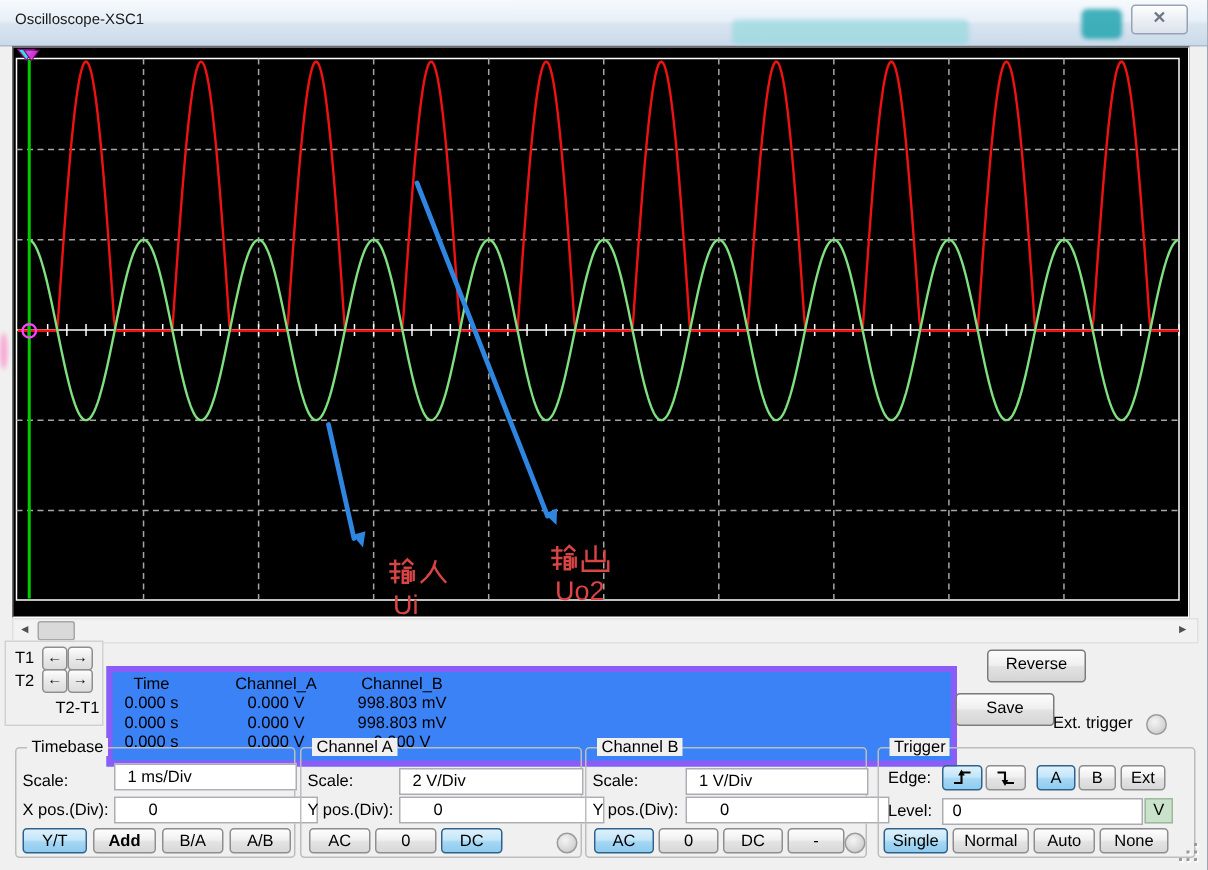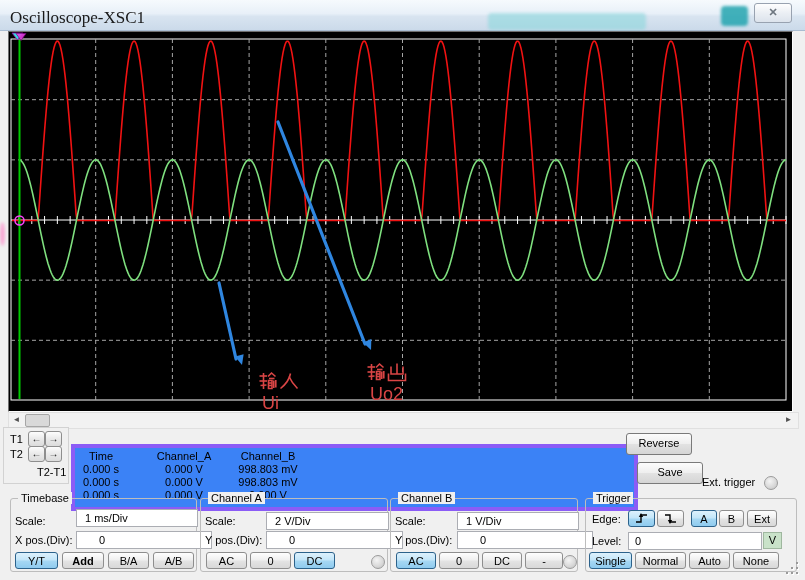--- a/index.html
+++ b/index.html
@@ -3,21 +3,21 @@
 <meta charset="utf-8">
 <style>
   html,body{margin:0;padding:0;background:#CDD9E4;}
   #win{position:relative;width:805px;height:580px;background:#F0F0F0;
        font-family:"Liberation Sans",sans-serif;font-size:11px;color:#000;
        outline:1px solid #68788A;overflow:hidden;}
   
   #titlebar{position:absolute;left:0;top:0;width:805px;height:30px;
     background:linear-gradient(#F6FAFD,#E8F0F8 45%,#D8E4F0 55%,#CBDAEA);
     border-bottom:1px solid #A9BCD1;}
-  #title{position:absolute;left:10px;top:8px;font-size:17px;color:#1a1a1a;font-family:Liberation Serif, serif;}
+  #title{position:absolute;left:10px;top:8px;font-size:10px;color:#1a1a1a;}
   .teal-blob{position:absolute;border-radius:4px;filter:blur(1.5px);}
   #close-btn{position:absolute;left:754px;top:3px;width:36px;height:18px;
     background:linear-gradient(#FEFEFE,#EBEFF4 50%,#DCE3EC);
     border:1px solid #98A2B0;border-radius:3px;text-align:center;
     line-height:17px;font-size:11px;font-weight:bold;color:#6E7780;}
   
   #scope-bg{position:absolute;left:8px;top:31px;width:783px;height:379px;background:#000;
     border-top:1px solid #6F6F6F;border-left:1px solid #6F6F6F;
     border-right:1px solid #FDFDFD;border-bottom:1px solid #FDFDFD;}
   #overlay{position:absolute;left:0;top:0;width:805px;height:580px;pointer-events:none;}
@@ -101,21 +101,21 @@
       <span class="ro" style="left: 109px; top: 15px;">0.000 V</span>
       <span class="ro" style="left: 193px; top: 15px;">998.803 mV</span>
       <span class="ro" style="left: 26px; top: 28px;">0.000 s</span>
       <span class="ro" style="left: 109px; top: 28px;">0.000 V</span>
       <span class="ro" style="left: 193px; top: 28px;">998.803 mV</span>
       <span class="ro" style="left: 26px; top: 41px;">0.000 s</span>
       <span class="ro" style="left: 109px; top: 41px;">0.000 V</span>
       <span class="ro" style="left: 193px; top: 41px;">0.000 V</span>
     </div>
 
-  <div class="win-btn" style="left:626px;top:433px;">Reverse</div>
+  <div class="win-btn" style="left:658px;top:433px;">Reverse</div>
   <div class="win-btn" style="left:637px;top:462px;">Save</div>
   <span id="ext-trigger-label">Ext. trigger</span>
   <div class="conn-circle" style="left:764px;top:476px;"></div>
 
   <div class="groupbox" style="left:10px;top:498px;width:185px;">
     <span class="gcaption">Timebase</span>
     <span class="glabel" style="left:4px;top:16px;">Scale:</span>
     <div class="ginput" style="left:65px;top:10px;width:112px;padding-left:8px;">1 ms/Div</div>
     <span class="glabel" style="left:4px;top:35px;">X pos.(Div):</span>
     <div class="ginput" style="left:65px;top:32px;width:112px;padding-left:22px;">0</div>

